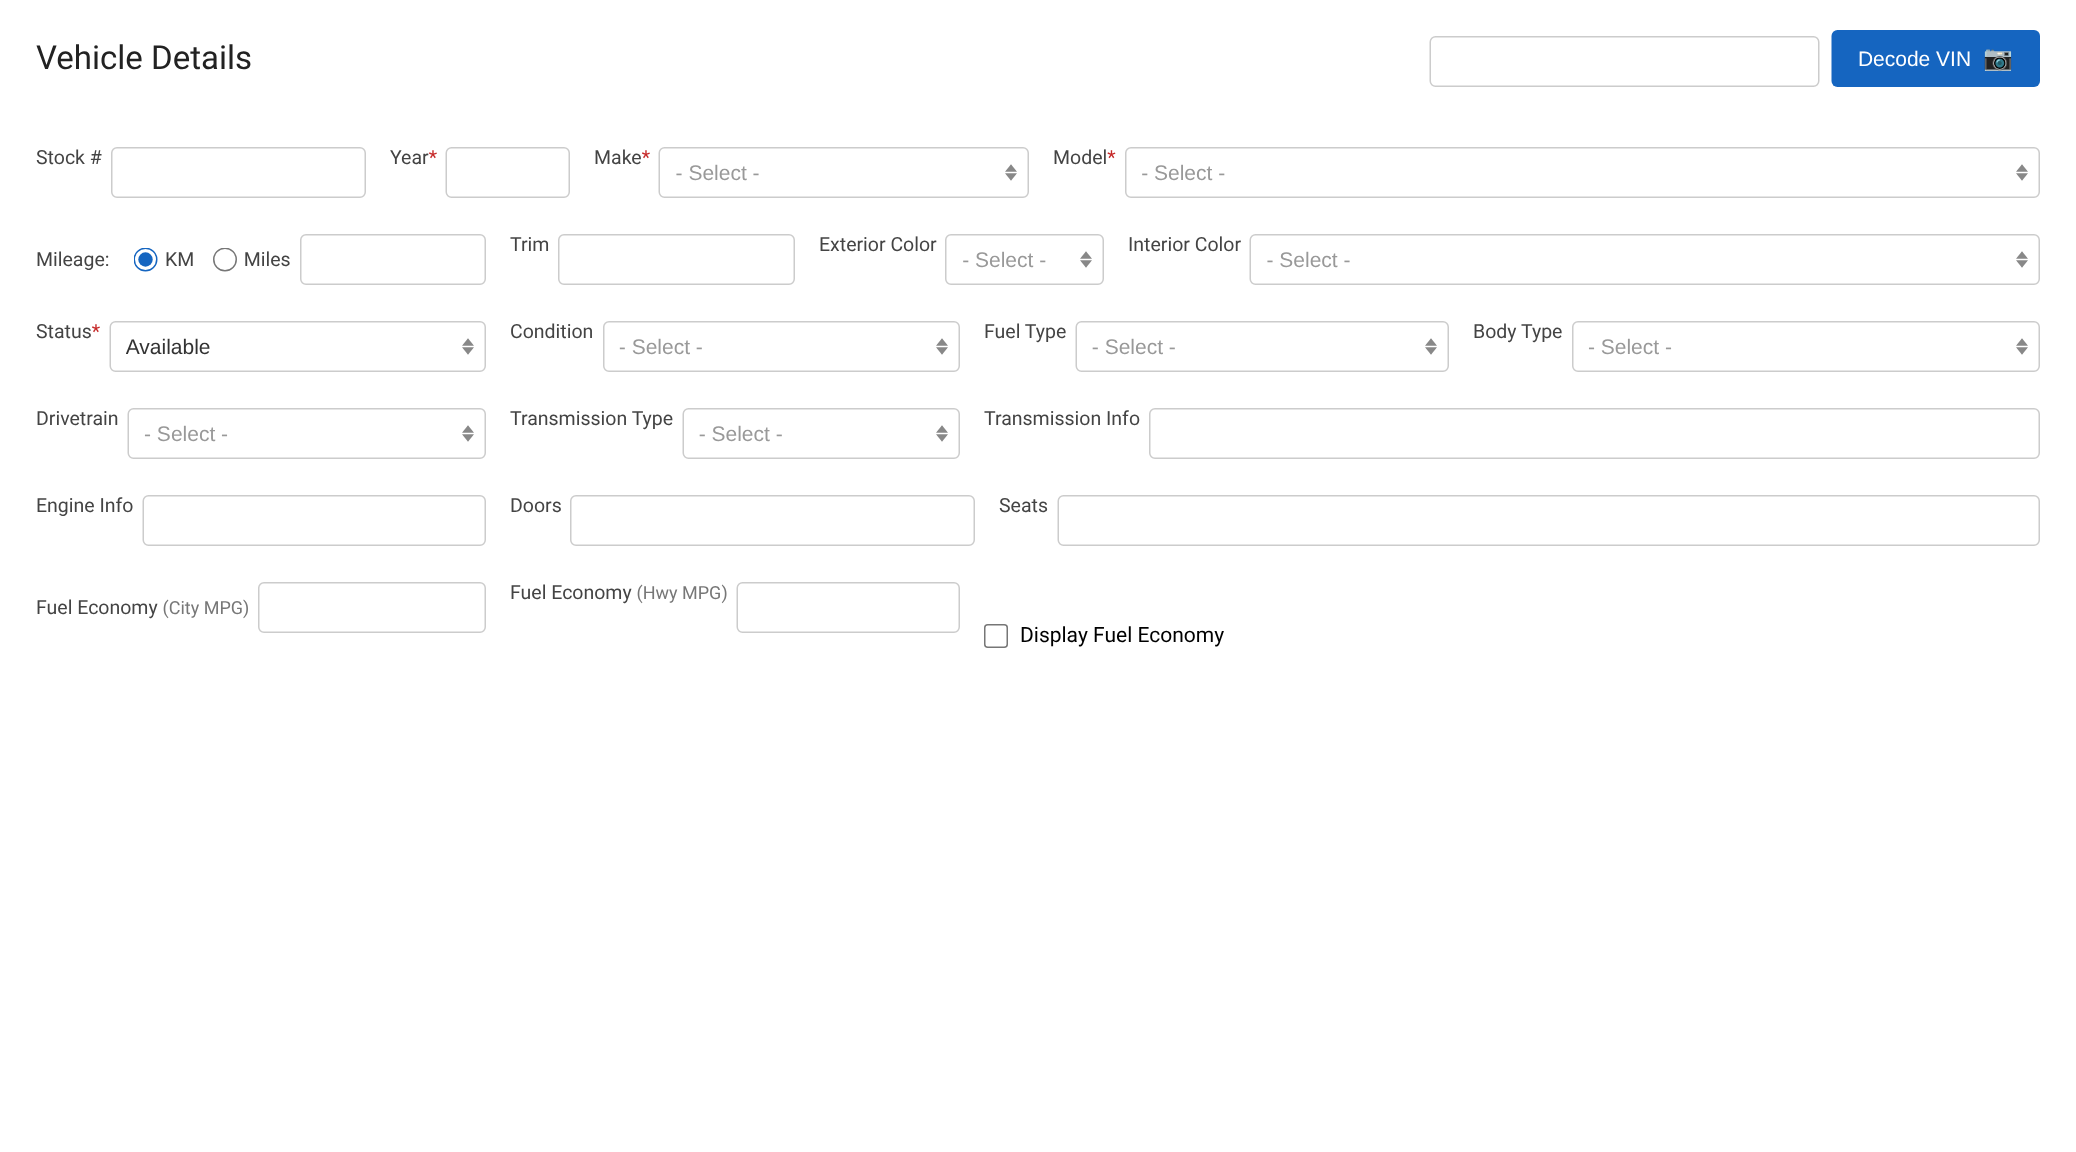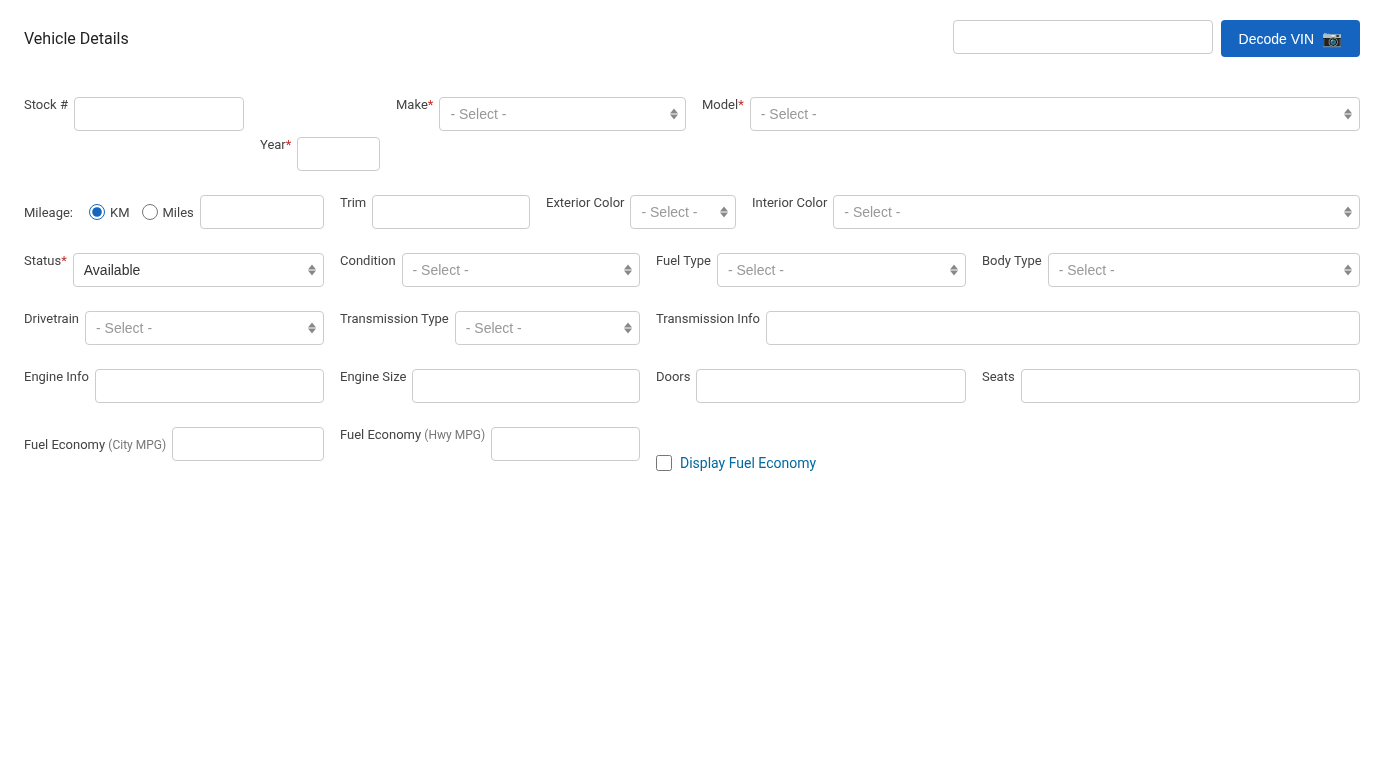--- a/index.html
+++ b/index.html
@@ -15,27 +15,27 @@
       padding: 20px 24px;
     }
     .header {
       display: flex;
       align-items: center;
       justify-content: space-between;
       margin-bottom: 28px;
       padding-bottom: 12px;
     }
     .page-title {
-      font-size: 16px;
+      font-size: 22px;
       font-weight: 400;
       color: #222;
     }
     .header-right {
       display: flex;
-      align-items: flex-start;
+      align-items: flex-end;
       gap: 8px;
     }
     .vin-search-input {
       border: 1px solid #ccc;
       border-radius: 4px;
       padding: 8px 12px;
       width: 260px;
       font-size: 14px;
       outline: none;
       background: #fff;
@@ -128,21 +128,21 @@
       width: 0;
       height: 0;
       border-left: 4px solid transparent;
       border-right: 4px solid transparent;
     }
     .arrow-up { border-bottom: 5px solid #888; }
     .arrow-down { border-top: 5px solid #888; }
 
     
     .row1-stock { width: 220px; flex-shrink: 0; }
-    .row1-year { width: 120px; flex-shrink: 0; margin-top: 40px; }
+    .row1-year { width: 120px; flex-shrink: 0; }
     .row1-make { width: 290px; flex-shrink: 0; }
     .row1-model { flex: 1; }
 
     
     .row2-vin { width: 300px; flex-shrink: 0; }
     .row2-mileage { width: 300px; flex-shrink: 0; }
     .row2-trim { width: 190px; flex-shrink: 0; }
     .row2-exterior { width: 190px; flex-shrink: 0; }
     .row2-interior { flex: 1; }
 
@@ -194,21 +194,21 @@
     .row6-hwy { width: 300px; flex-shrink: 0; }
     .row6-display { display: flex; align-items: center; gap: 8px; margin-top: 28px; }
     .row6-display input[type="checkbox"] {
       width: 16px;
       height: 16px;
       cursor: pointer;
       accent-color: #1565c0;
     }
     .checkbox-label {
       font-size: 14px;
-      color: #0369a1;
+      color: #000000;
       cursor: pointer;
     }
 
     
     .select-input.status-value { color: #333; }
   </style>
 </head>
 <body>
 
 <div class="page-container">
@@ -397,24 +397,20 @@
         <label class="field-label">Transmission Info</label>
         <input type="text" class="text-input" style="">
       </div>
     </div>
 
     <div class="form-row">
       <div class="form-field row5-engine-info">
         <label class="field-label">Engine Info</label>
         <input type="text" class="text-input" style="">
       </div>
-      <div class="form-field row5-engine-size">
-        <label class="field-label">Engine Size</label>
-        <input type="text" class="text-input" style="">
-      </div>
       <div class="form-field row5-doors">
         <label class="field-label">Doors</label>
         <input type="text" class="text-input" style="">
       </div>
       <div class="form-field row5-seats">
         <label class="field-label">Seats</label>
         <input type="text" class="text-input" style="">
       </div>
     </div>
 

